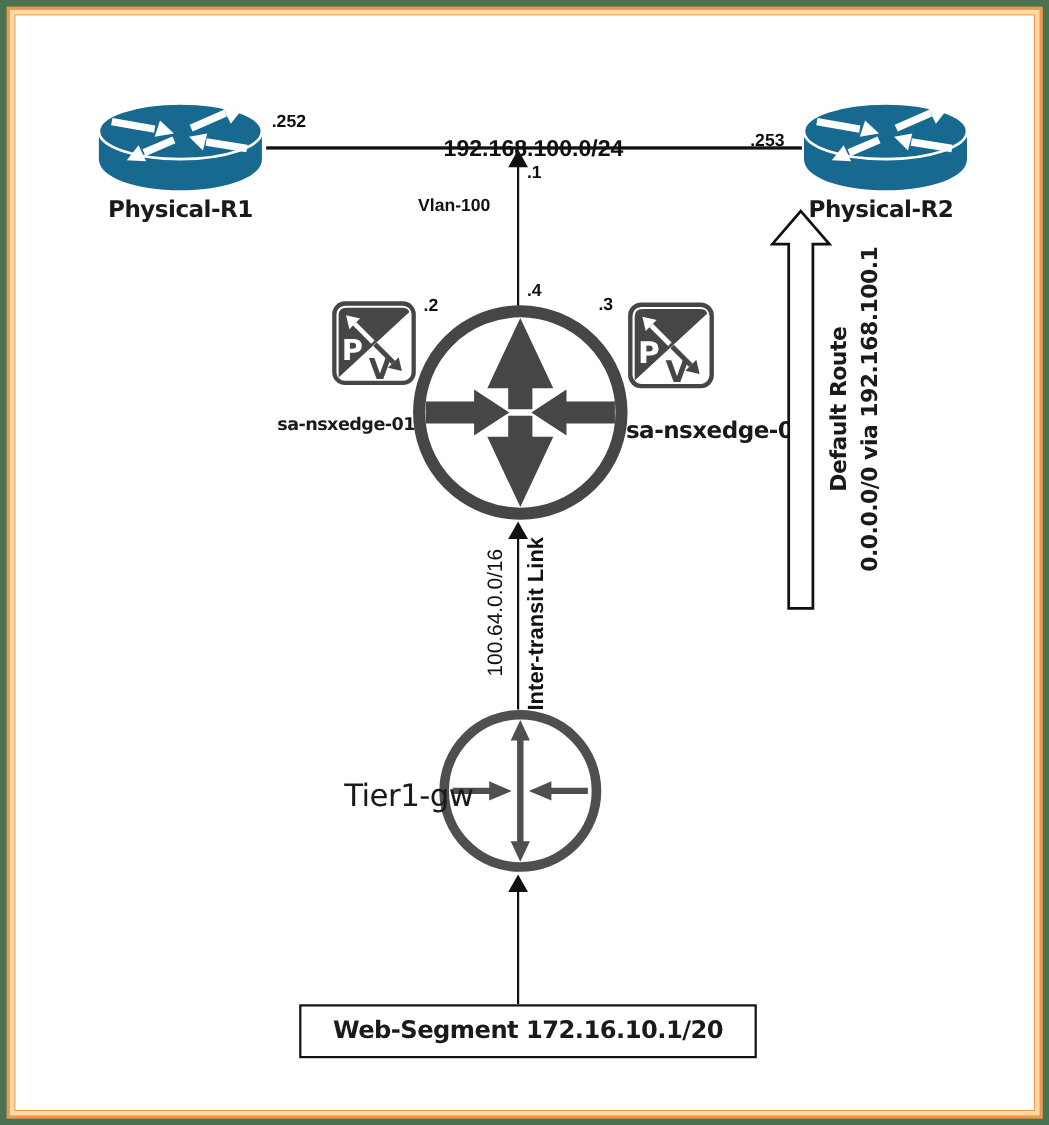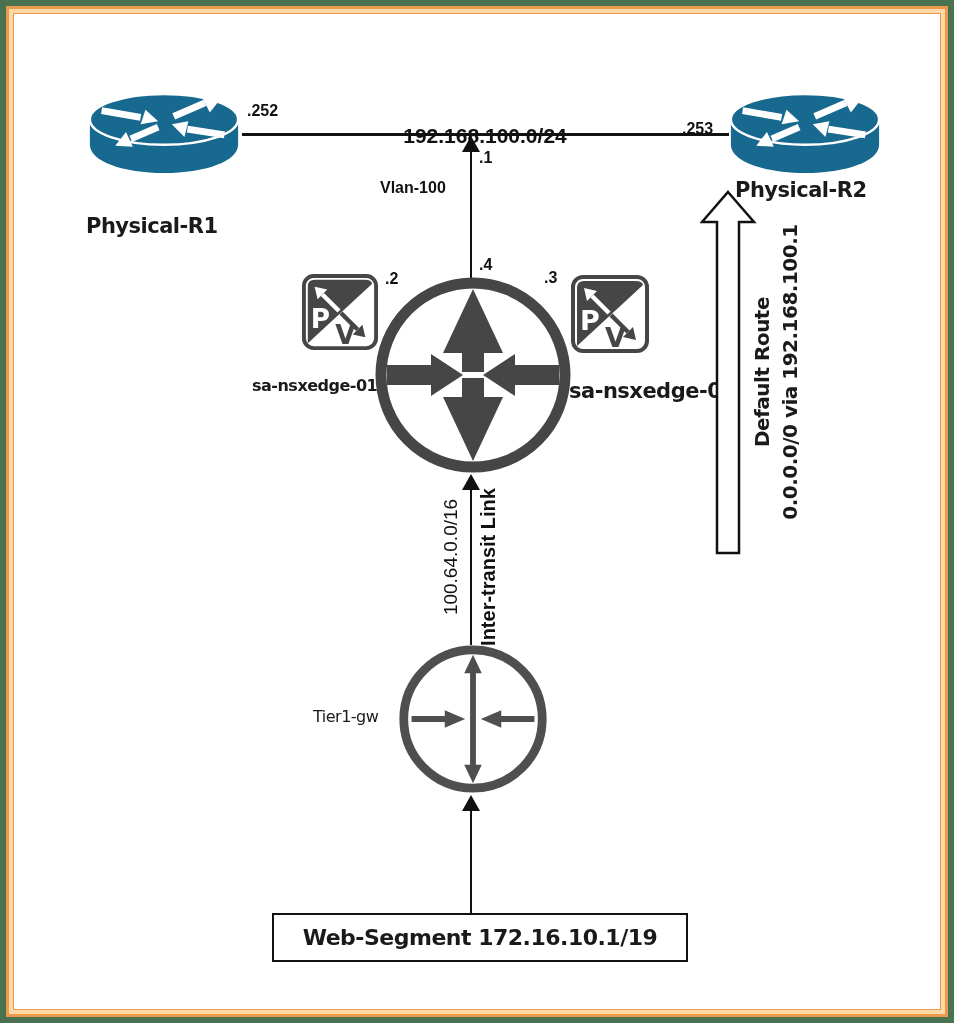--- a/index.html
+++ b/index.html
@@ -62,21 +62,21 @@
       <line x1="16" y1="21" x2="56" y2="28"></line>
         <polygon points="74,32 56,35 61,20" stroke="none"></polygon>
       <line x1="90" y1="27" x2="122" y2="13"></line>
         <polygon points="138,9 127,23 120,9" stroke="none"></polygon>
       <line x1="74" y1="38" x2="46" y2="50"></line>
         <polygon points="30,57 41,43 48,58" stroke="none"></polygon>
       <line x1="142" y1="46" x2="104" y2="40"></line>
         <polygon points="88,35 105,32 101,48" stroke="none"></polygon>
     </g>
   </svg>
-  <div class="abs lbl-comic" style="left:86px;top:178px;width:156px;text-align:left;font-size:21px;margin-top:36px;">Physical-R1</div>
+  <div class="abs lbl-comic" style="left:86px;top:178px;width:156px;text-align:center;font-size:21px;">Physical-R1</div>
   <div class="abs lbl-sans" style="left:247px;top:102px;">.252</div>
 
   <svg class="abs" style="left:727px;top:90px;" width="156" height="88" viewBox="0 0 160 90">
     <path d="M4,30 L4,56 C4,73 38,85 80,85 C122,85 156,73 156,56 L156,30 Z" fill="#17698f"></path>
     <ellipse cx="80" cy="30" rx="76" ry="26" fill="#17698f" stroke="#ffffff" stroke-width="2.5"></ellipse>
     <g stroke="#ffffff" stroke-width="7" fill="#ffffff">
       <line x1="16" y1="21" x2="56" y2="28"></line>
         <polygon points="74,32 56,35 61,20" stroke="none"></polygon>
       <line x1="90" y1="27" x2="122" y2="13"></line>
         <polygon points="138,9 127,23 120,9" stroke="none"></polygon>
@@ -144,27 +144,27 @@
     <g stroke="#4f4f4f" stroke-width="6" fill="#4f4f4f">
       <line x1="0" y1="-50" x2="0" y2="50"></line>
       <polygon points="0,-66 9,-47 -9,-47" stroke="none"></polygon>
       <polygon points="0,66 9,47 -9,47" stroke="none"></polygon>
       <line x1="-63" y1="0" x2="-28" y2="0"></line>
       <polygon points="-8,0 -29,-9 -29,9" stroke="none"></polygon>
       <line x1="63" y1="0" x2="28" y2="0"></line>
       <polygon points="8,0 29,-9 29,9" stroke="none"></polygon>
     </g>
   </svg>
-  <div class="abs lbl-comic reg" style="left:313px;top:707px;font-size:16px;">Tier1-gw</div>
+  <div class="abs lbl-comic reg" style="left:313px;top:707px;font-size:28px;">Tier1-gw</div>
 
   <div class="abs arrow-up" style="left:462px;top:795px;"></div>
   <div class="abs vline" style="left:470px;top:809px;height:104px;"></div>
 
   <div class="abs web-rect" style="left:272px;top:913px;width:412px;height:45px;">
-    <span class="lbl-comic" style="font-size:22px;">Web-Segment 172.16.10.1/19</span>
+    <span class="lbl-comic" style="font-size:22px;">Web-Segment 172.16.10.1/20</span>
   </div>
 
   <svg class="abs" style="left:700px;top:190px;" width="58" height="366" viewBox="0 0 58 366">
     <polygon points="28,2 54,32 39,32 39,363 17,363 17,32 2,32" fill="#ffffff" stroke="#111111" stroke-width="2.5" stroke-linejoin="miter"></polygon>
   </svg>
   <div class="abs lbl-comic rot dr-text" style="left:776px;top:372px;">
     <div>Default Route</div>
     <div>0.0.0.0/0 via 192.168.100.1</div>
   </div>
 </div>

